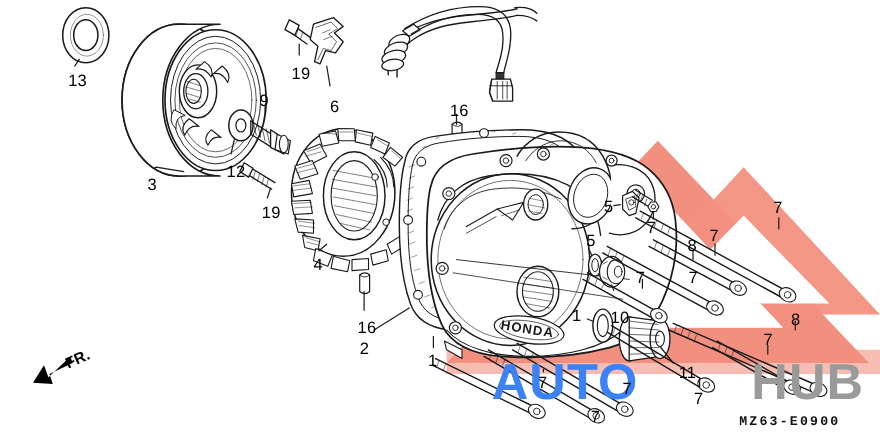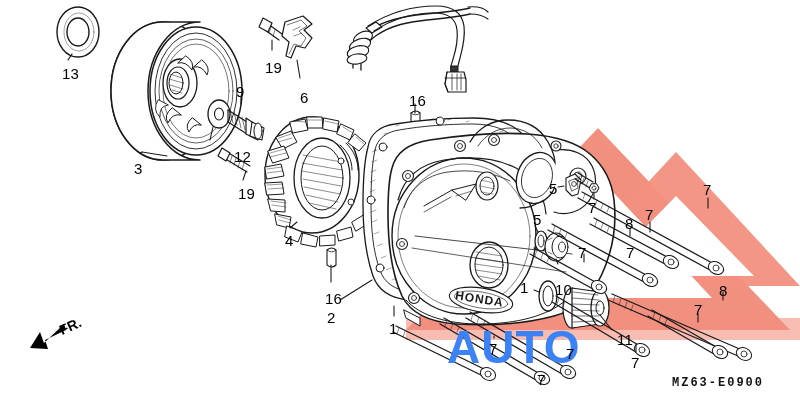--- a/index.html
+++ b/index.html
@@ -471,35 +471,36 @@
       </g>
 
       <g stroke="none" fill="#000000">
         <path d="M64 324 L44 343 L40 332 L30 348 L48 349 L45 340 L66 330 Z"></path>
       </g>
 
     </g>
   </svg>
 
   <div class="wm-text" style="left:447px; top:320px; color:#3b82f6;">AUTO</div>
+  <div class="wm-text" style="left:683px; top:320px; color:#9A9A9A;">HUB</div>
 
   <div style="position:absolute;left:455px;top:292px;font-family:'Liberation Sans',sans-serif;
               font-weight:bold;font-size:12px;letter-spacing:1px;color:#1a1a1a;
               transform:rotate(9deg);">HONDA</div>
 
   <div class="frlabel" style="left:59px;top:318px;transform:rotate(-24deg);">FR.</div>
 
   <div class="diagcode" style="left:672px;top:376px;">MZ63-E0900</div>
 
   <div class="callout" style="left:62px;top:66px;">13</div>
   <div class="callout" style="left:134px;top:161px;">3</div>
   <div class="callout" style="left:265px;top:60px;">19</div>
   <div class="callout" style="left:300px;top:90px;">6</div>
   <div class="callout" style="left:236px;top:84px;">9</div>
-  <div class="callout" style="left:206px;top:149px;margin-left:28px;">12</div>
+  <div class="callout" style="left:206px;top:149px;">12</div>
   <div class="callout" style="left:238px;top:186px;text-align:center;">19</div>
   <div class="callout" style="left:285px;top:233px;">4</div>
   <div class="callout" style="left:409px;top:93px;">16</div>
   <div class="callout" style="left:325px;top:291px;">16</div>
   <div class="callout" style="left:327px;top:310px;">2</div>
   <div class="callout" style="left:389px;top:321px;">1</div>
   <div class="callout" style="left:549px;top:181px;">5</div>
   <div class="callout" style="left:588px;top:200px;">7</div>
   <div class="callout" style="left:533px;top:212px;">5</div>
   <div class="callout" style="left:555px;top:282px;">10</div>

